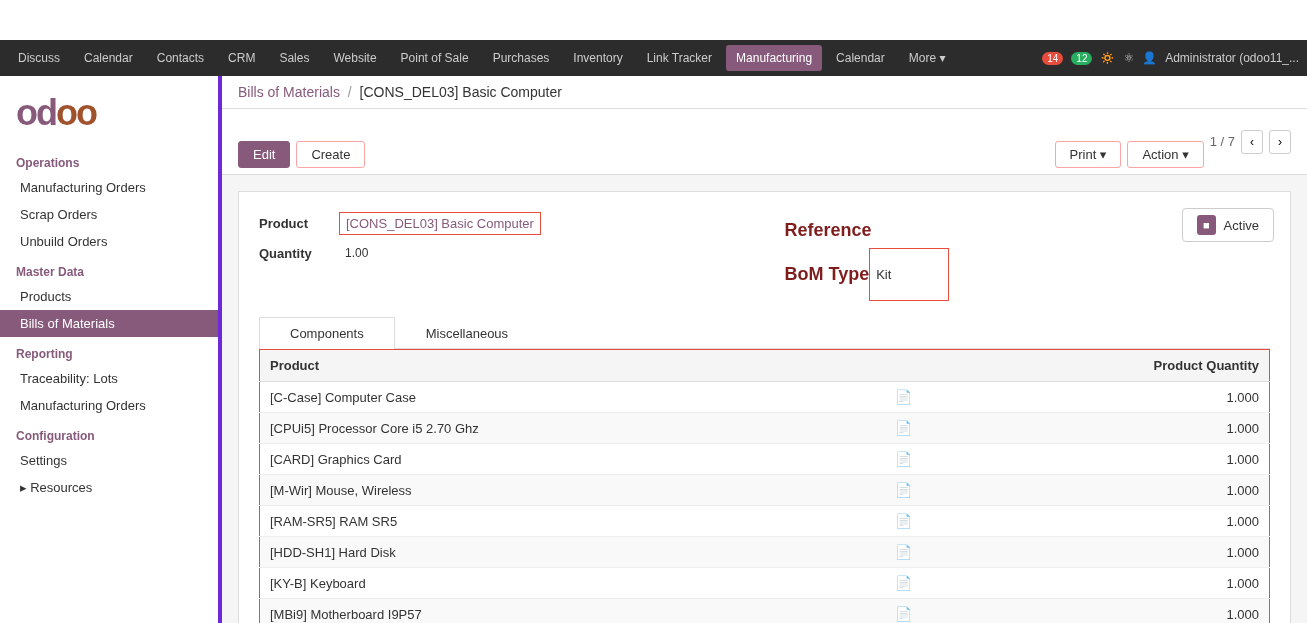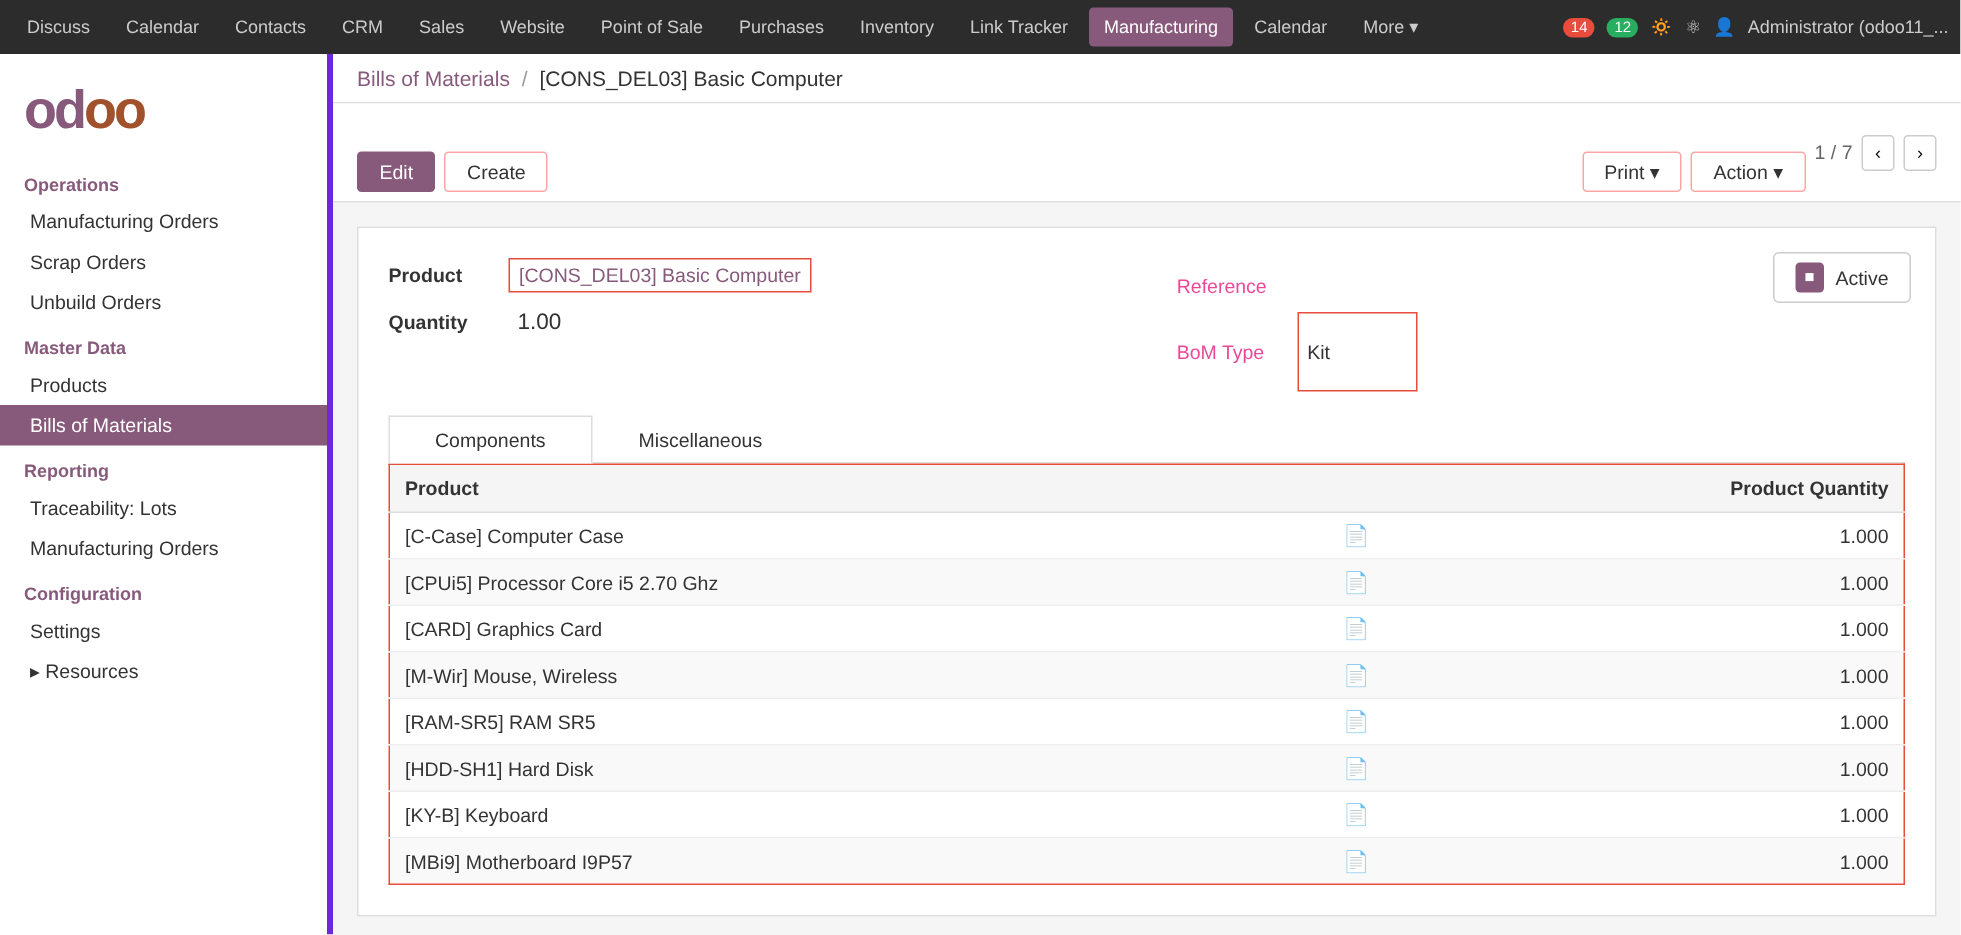--- a/index.html
+++ b/index.html
@@ -7,20 +7,21 @@
 
     
     .top-nav {
       background: #2c2c2c;
       color: #ccc;
       display: flex;
       align-items: center;
       height: 36px;
       padding: 0 8px;
       gap: 4px;
+      margin-top: 40px;
     }
     .top-nav-item {
       padding: 6px 10px;
       cursor: pointer;
       font-size: 12px;
       color: #ccc;
       white-space: nowrap;
     }
     .top-nav-item.active {
       background: #875a7b;
@@ -198,32 +199,32 @@
     }
     .field-value {
       color: #875a7b;
       padding: 3px 6px;
       border: 1px solid #e74c3c;
       min-width: 200px;
       font-size: 13px;
     }
     .field-value-plain {
       padding: 3px 6px;
-      font-size: 15px;
+      font-size: 12px;
       color: #333;
     }
     .right-field {
       display: flex;
       align-items: center;
     }
     .right-field-label {
-      font-weight: normal;
-      font-size: 13px;
+      font-weight: bold;
+      font-size: 18px;
       min-width: 80px;
-      color: #ec4899;
+      color: #7f1d1d;
     }
     .right-field-value {
       padding: 18px 6px;
       font-size: 13px;
       color: #333;
     }
     .right-field-value.bordered {
       border: 1px solid #e74c3c;
       min-width: 80px;
     }

